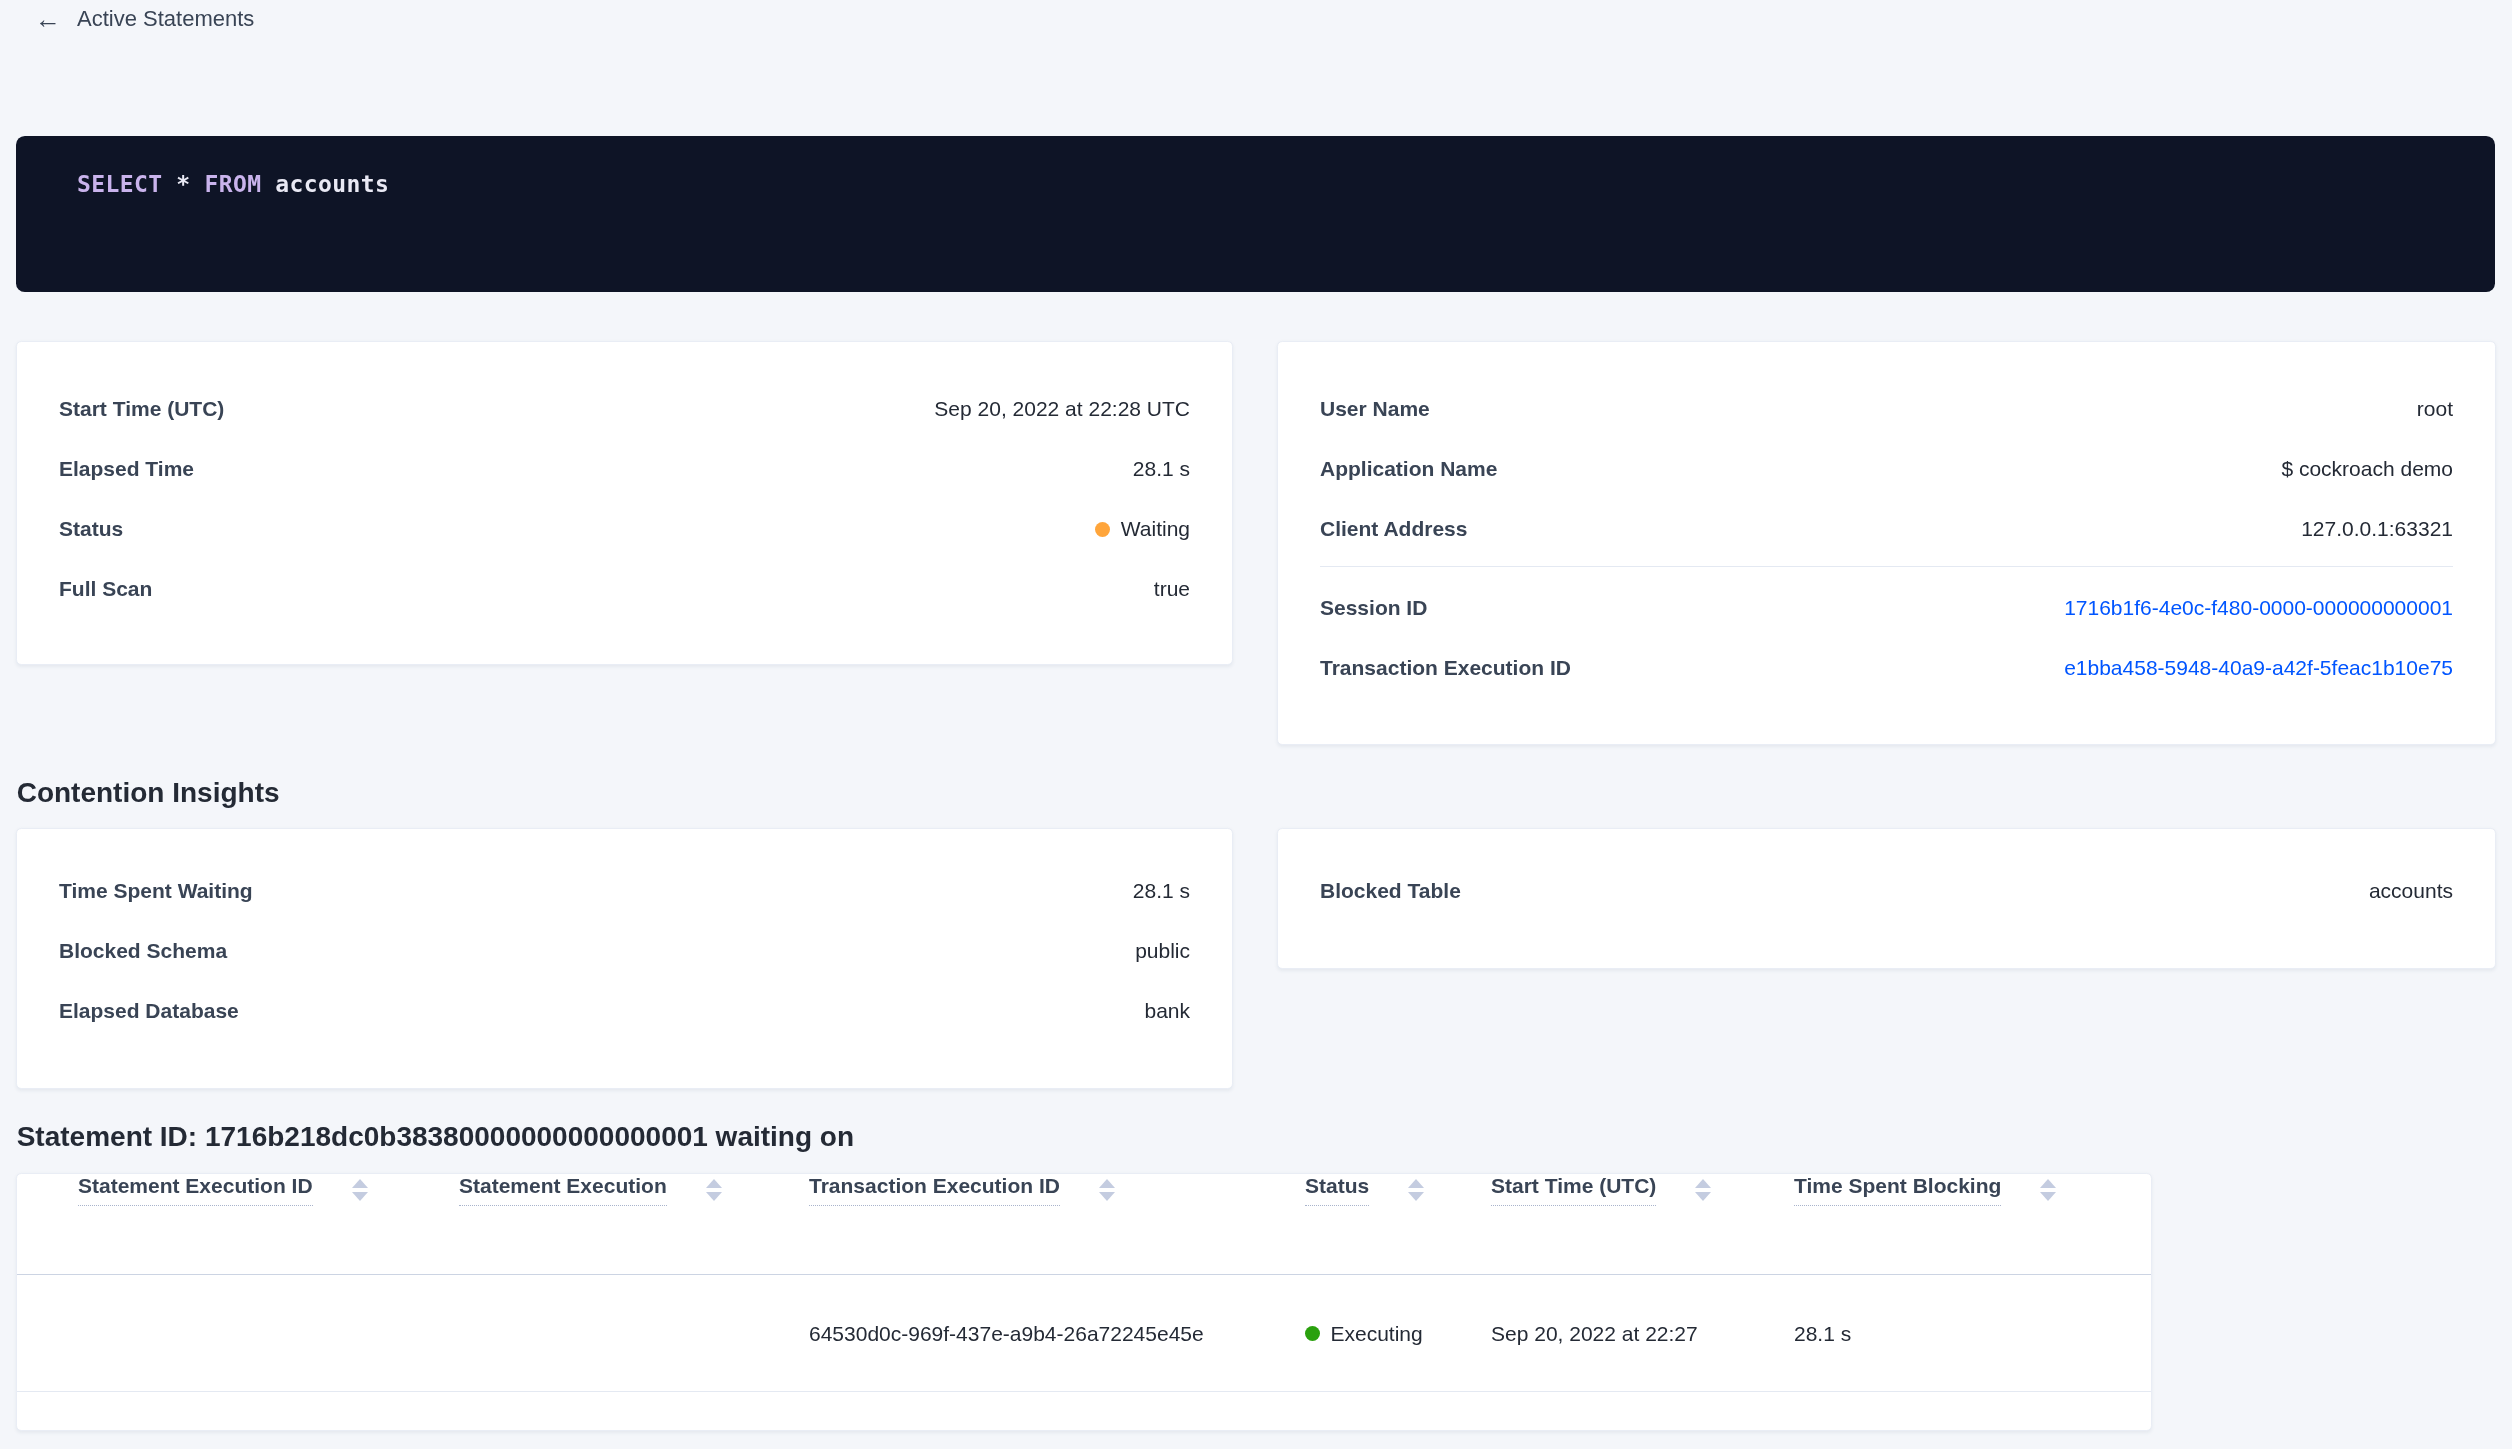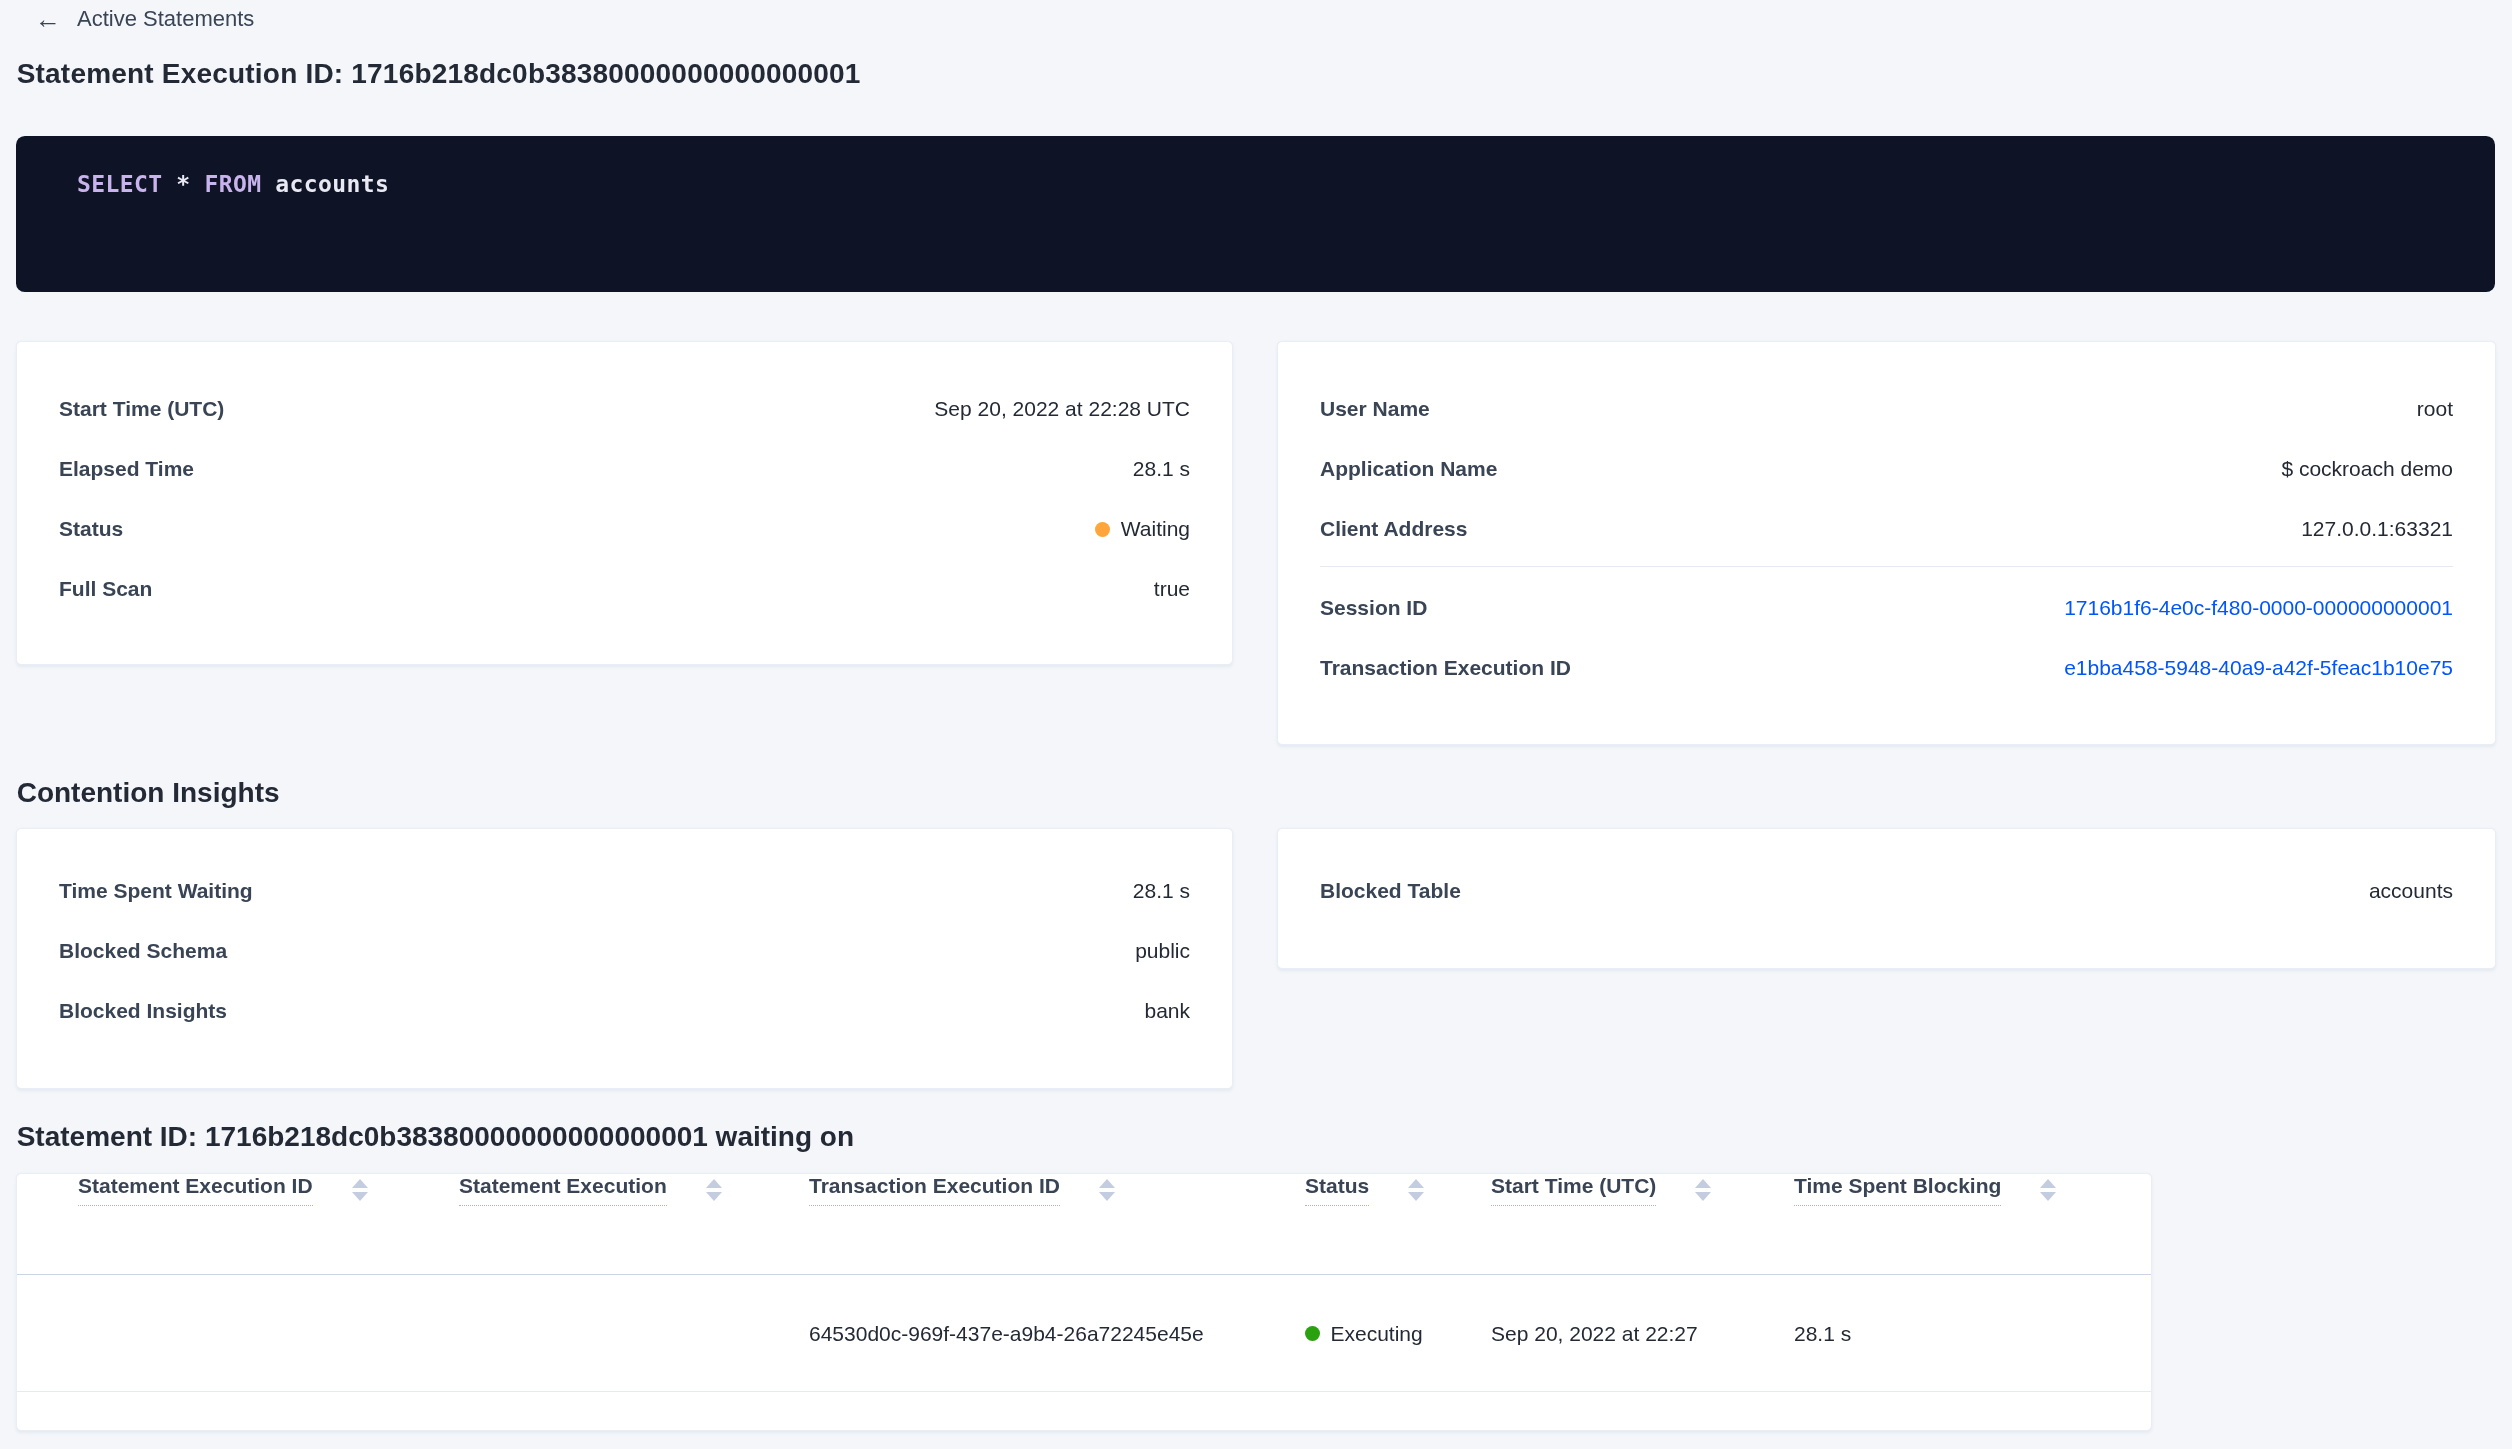--- a/index.html
+++ b/index.html
@@ -89,21 +89,20 @@
 </head>
 <body style="background: rgb(244, 246, 250);">
 
 <div id="app">
 
   <div class="back-link">
     <span class="back-arrow">←</span>
     <span>Active Statements</span>
   </div>
 
-  <h1 class="page-title">Statement Execution ID: 1716b218dc0b38380000000000000001</h1>
 
   <div class="sql-box" style="background-color: rgb(14, 20, 38);">
     <div class="sql-line">
       <span style="color: rgb(201, 179, 236);">SELECT</span>
       <span style="color: rgb(233, 233, 244);">*</span>
       <span style="color: rgb(201, 179, 236);">FROM</span>
       <span style="color: rgb(233, 233, 244);">accounts</span>
     </div>
   </div>
 
@@ -158,21 +157,21 @@
   <div class="card" id="contention-waiting-card">
     <div class="kv-row">
       <span class="kv-label">Time Spent Waiting</span>
       <span class="kv-value">28.1 s</span>
     </div>
     <div class="kv-row">
       <span class="kv-label">Blocked Schema</span>
       <span class="kv-value">public</span>
     </div>
     <div class="kv-row">
-      <span class="kv-label">Blocked Insights</span>
+      <span class="kv-label">Elapsed Database</span>
       <span class="kv-value">bank</span>
     </div>
   </div>
 
   <div class="card" id="contention-blocked-card">
     <div class="kv-row">
       <span class="kv-label">Blocked Table</span>
       <span class="kv-value">accounts</span>
     </div>
   </div>

